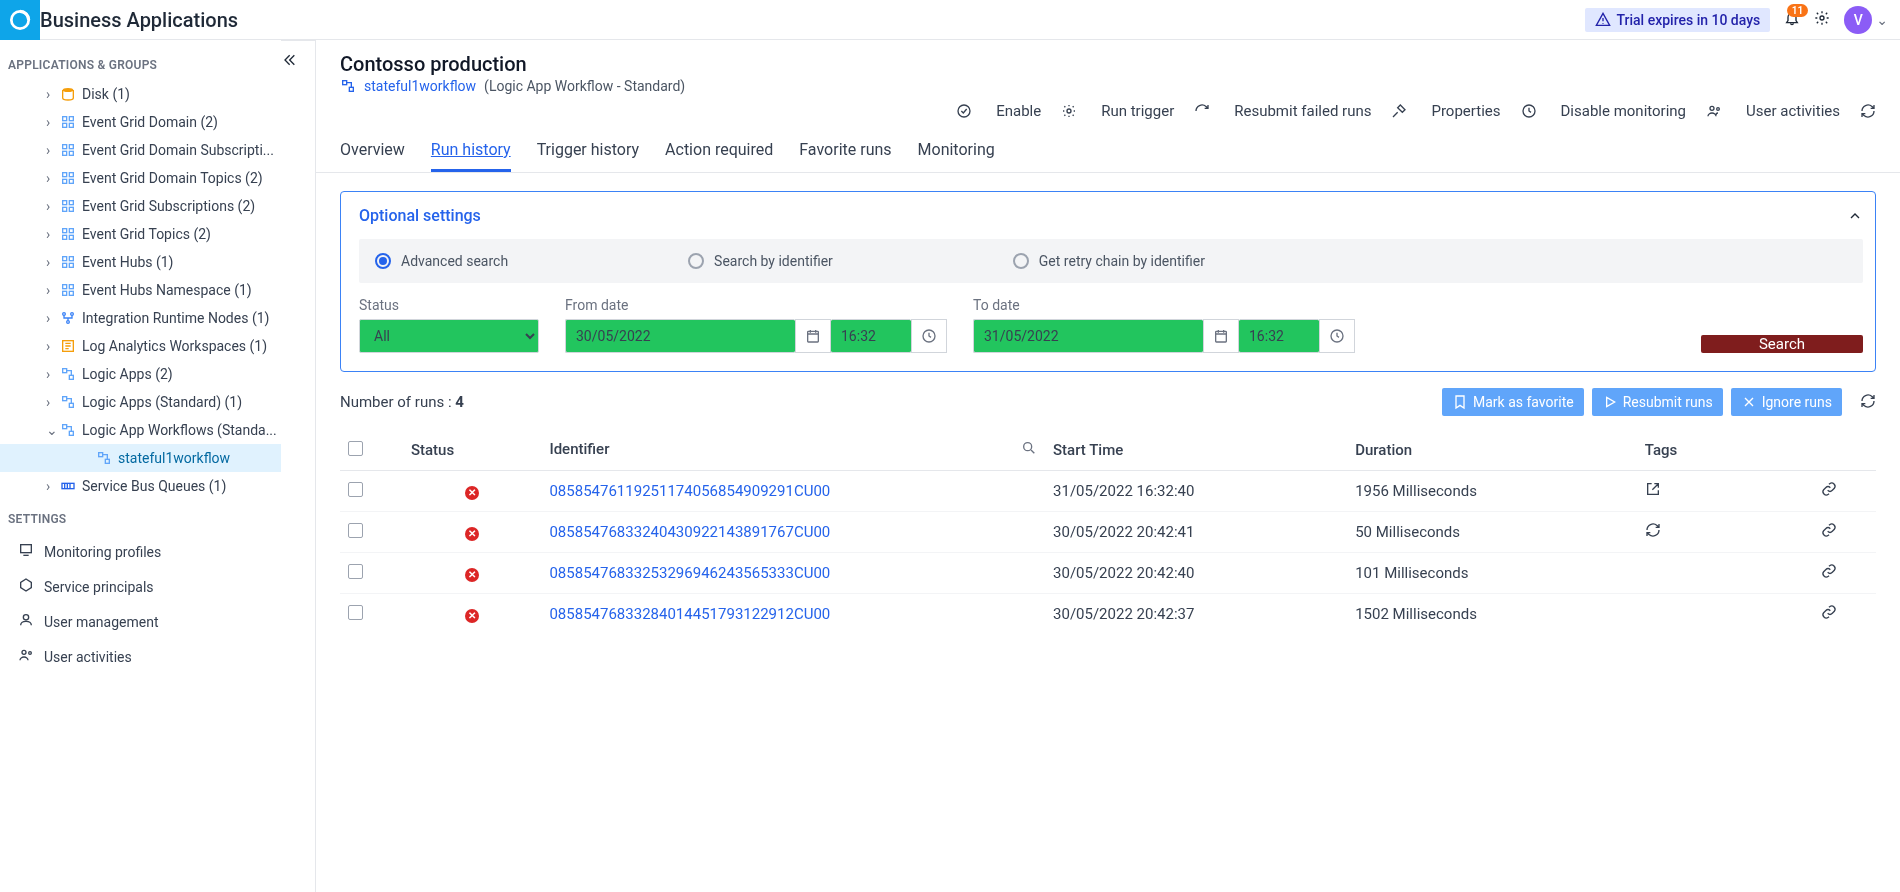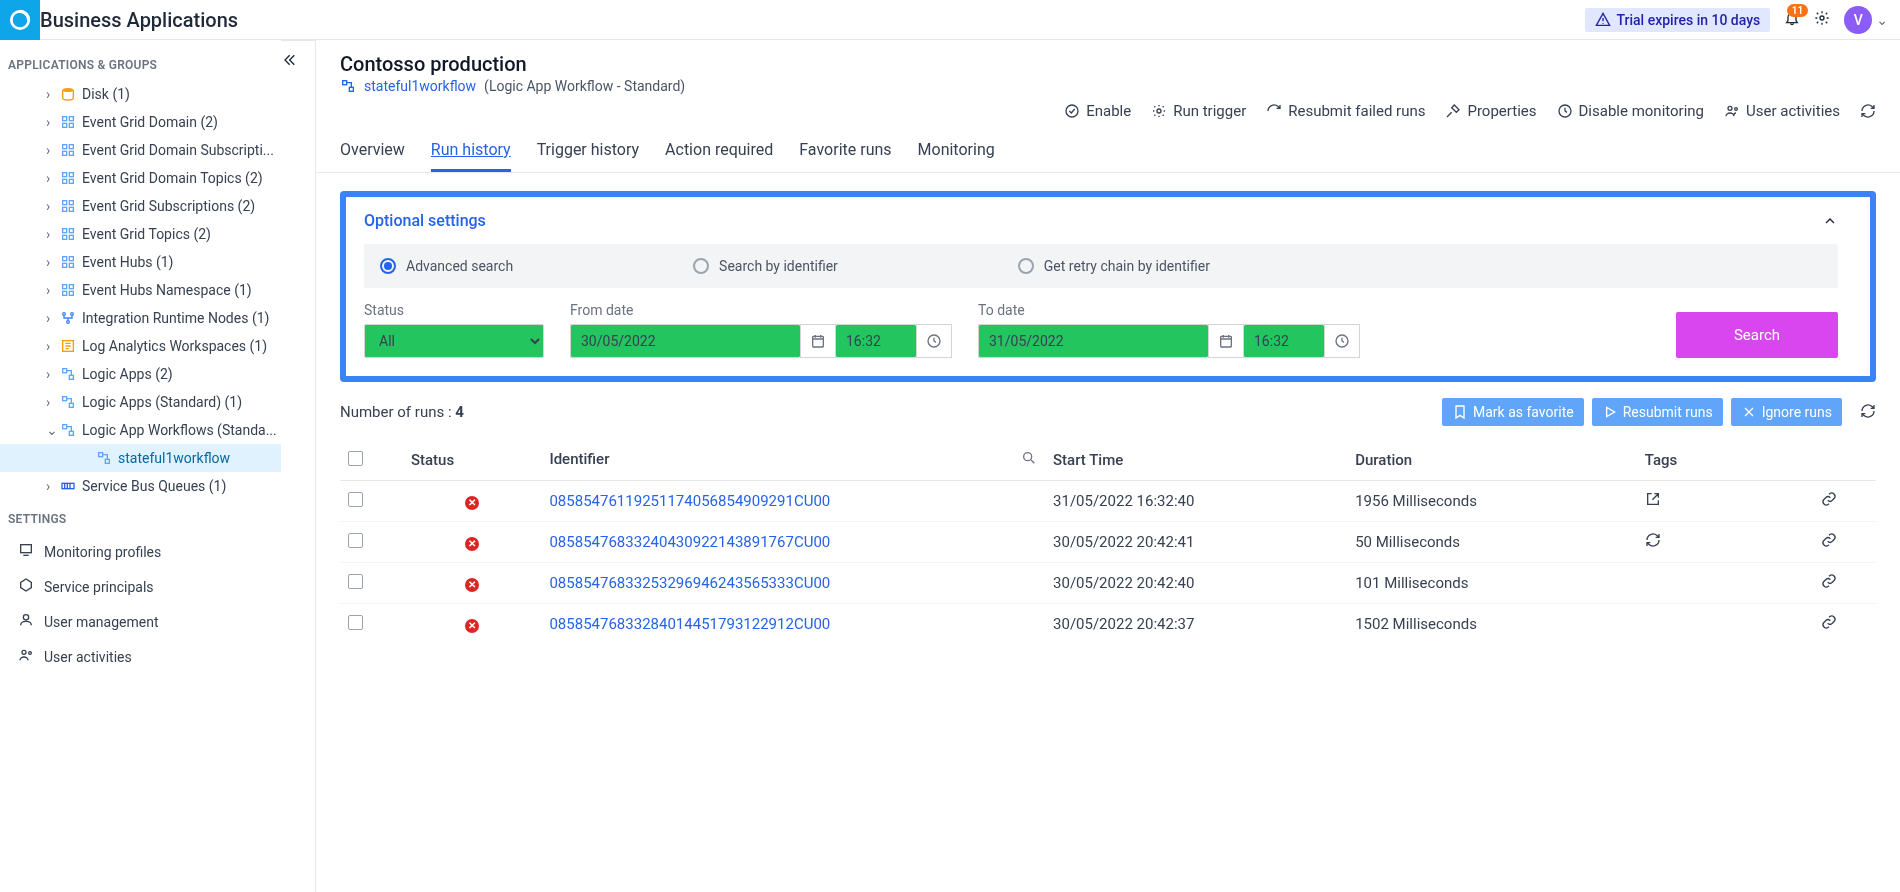--- a/index.html
+++ b/index.html
@@ -27,42 +27,42 @@
 .tree-item.child { padding-left: 96px; }
 .settings-item { display: flex; align-items: center; padding: 8px 10px 8px 18px; cursor: pointer; color: #374151; gap: 10px; }
 .sb-collapse { height: 38px; display: flex; align-items: center; justify-content: flex-end; padding-right: 18px; border-top: 1px solid #e5e7eb; }
 .main { flex: 1; display: flex; flex-direction: column; overflow: auto; }
 .pagehead { padding: 12px 24px 8px 24px; display: flex; align-items: flex-start; flex-direction: column; }
 .ph-left {}
 .ph-title { font-size: 20px; font-weight: 500; color: #111827; }
 .ph-sub { display: flex; align-items: center; gap: 8px; color: #4b5563; margin-top: 2px; font-size: 14px; }
 .ph-sub .wfname { color: #2563eb; }
 .ph-actions { margin-left: auto; display: flex; align-items: center; gap: 20px; color: #374151; padding-top: 8px; }
-.ph-action { display: flex; align-items: center; gap: 6px; cursor: pointer; font-size: 15px; }
+.ph-action { display: flex; align-items: center; gap: 24px; cursor: pointer; font-size: 15px; }
 .tabs { display: flex; gap: 26px; padding: 0 24px; border-bottom: 1px solid #e5e7eb; }
 .tab { padding: 12px 0 10px 0; font-size: 16px; color: #374151; cursor: pointer; border-bottom: 3px solid transparent; }
 .tab.active { color: #2563eb; border-bottom-color: #2563eb; text-decoration: underline; }
-.panel { margin: 18px 24px 0 24px; border: 6px solid #3b82f6; border-radius: 4px; padding: 14px 32px 18px 18px; }
+.panel { margin: 18px 24px 0 24px; border: 1px solid #3b82f6; border-radius: 4px; padding: 14px 12px 18px 18px; }
 .panel-head { display: flex; align-items: center; justify-content: space-between; }
 .panel-title { color: #2563eb; font-size: 16px; font-weight: 500; }
 .radio-row { background: #f3f4f6; border-radius: 2px; padding: 14px 16px; margin-top: 14px; display: flex; gap: 180px; }
 .radio-opt { display: flex; align-items: flex-end; gap: 10px; color: #4b5563; }
 .radio { width: 16px; height: 16px; border-radius: 50%; border: 2px solid #9ca3af; display: inline-block; position: relative; }
 .radio.checked { border-color: #2563eb; }
 .radio.checked::after { content: ""; position: absolute; inset: 2px; background: #2563eb; border-radius: 50%; }
 .filters { display: flex; gap: 26px; margin-top: 14px; align-items: flex-end; }
 .fcol { display: flex; flex-direction: column; gap: 6px; }
 .flabel { color: #6b7280; font-size: 14px; }
 .finput, .fselect { height: 34px; border: 1px solid #d1d5db; border-radius: 2px; padding: 0 10px; background: #22c55e; font-size: 14px; color: #374151; }
 .fselect { width: 180px; }
 .dtwrap { display: flex; }
 .finput.date { width: 230px; border-right: none; }
 .iconbox { width: 36px; height: 34px; border: 1px solid #d1d5db; display: flex; align-items: center; justify-content: center; color: #6b7280; }
 .finput.time { width: 80px; border-left: none; border-right: none; }
-.searchbtn { background: #d946ef; color: #fff; border: none; height: 46px; padding: 0 58px; border-radius: 2px; font-size: 15px; cursor: pointer; margin-left: auto; }
+.searchbtn { background: #7f1d1d; color: #fff; border: none; height: 18px; padding: 0 58px; border-radius: 2px; font-size: 15px; cursor: pointer; margin-left: auto; }
 .runs-head { display: flex; align-items: center; padding: 16px 24px 6px 24px; }
 .runs-count { font-size: 15px; color: #374151; }
 .runs-count b { font-weight: 700; }
 .runs-actions { margin-left: auto; display: flex; gap: 8px; align-items: center; }
 .ract { background: #60a5fa; color: #fff; border: none; padding: 6px 10px; border-radius: 2px; font-size: 14px; cursor: pointer; display: flex; align-items: center; gap: 5px; }
 .refresh { color: #374151; cursor: pointer; margin-left: 10px; }
 table.runs { width: calc(100% - 48px); margin: 8px 24px; border-collapse: collapse; }
 table.runs th { text-align: left; font-weight: 500; color: #374151; padding: 10px 8px; font-size: 15px; border-bottom: 1px solid #e5e7eb; }
 table.runs td { padding: 10px 8px; font-size: 15px; color: #374151; border-top: 1px solid #f3f4f6; }
 table.runs td.idcell { color: #2563eb; cursor: pointer; }

